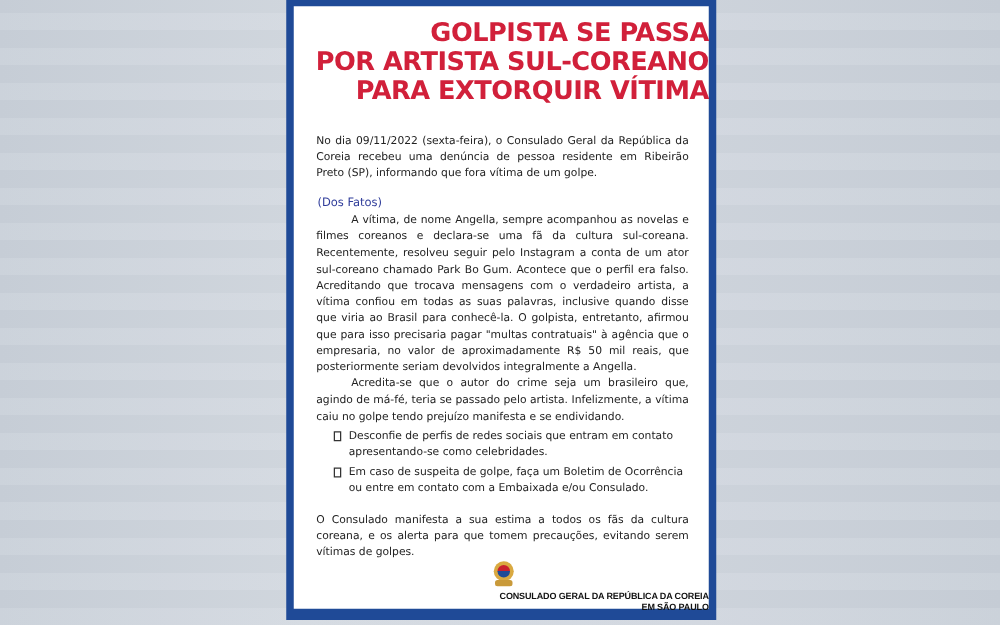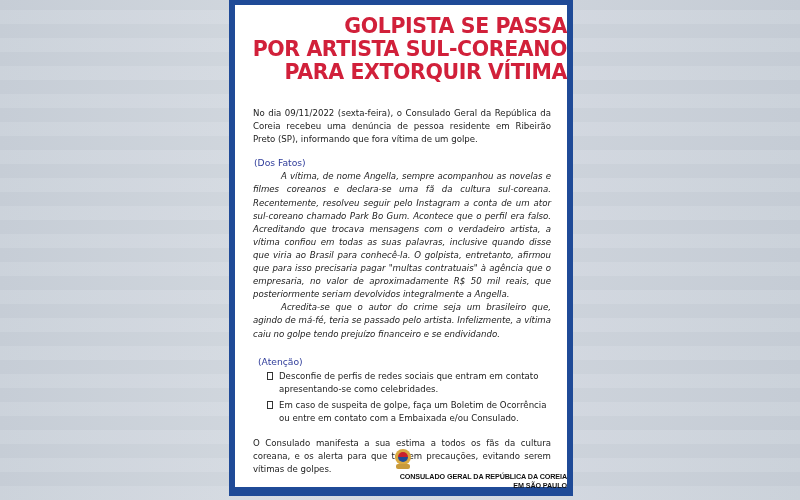--- a/index.html
+++ b/index.html
@@ -10,21 +10,21 @@
     background:repeating-linear-gradient(0deg,rgba(255,255,255,0.06) 0 14px,rgba(0,0,0,0.015) 14px 28px);}
   .frame{position:absolute;left:229px;top:-4px;width:344px;height:500px;
     background:#1f4a97;box-sizing:border-box;}
   .sheet{position:absolute;left:6px;top:9px;right:6px;bottom:9px;background:#fff;}
   .title{position:absolute;left:0;right:0;top:10px;text-align:right;
     color:#d1203a;font-family:"DejaVu Sans",sans-serif;font-weight:bold;
     font-size:20.5px;line-height:23px;letter-spacing:-0.4px;}
   .body{position:absolute;left:18px;right:16px;top:102px;
     font-family:"DejaVu Sans",sans-serif;font-size:8.6px;line-height:13.1px;color:#222;}
   .p{text-align:justify;margin:0;}
-  .indent{text-indent:28px;font-style:italic;}
+  .indent{text-indent:28px;}
   .sec{color:#2f3c9a;font-size:9.2px;margin:0 0 1px 0;}
   .sec1{margin-top:10px;margin-left:1px;}
   .sec2{margin-top:14px;margin-left:5px;}
   ul{list-style:none;margin:2px 0 0 0;padding:0 0 0 14px;}
   li{position:relative;padding-left:12px;margin-bottom:3px;}
   li .box{position:absolute;left:0;top:2px;width:6px;height:8px;border:1px solid #333;box-sizing:border-box;font-size:6px;line-height:6px;text-align:center;}
   .closing{margin-top:12px;text-align:justify;}
   .footer{position:absolute;left:4px;right:0;top:442px;text-align:right;}
   .emblem{width:20px;height:24px;margin:0 auto 2px auto;position:relative;}
   .emblem .outer{position:absolute;left:2px;top:2px;width:16px;height:16px;border-radius:50%;background:#d9a941;}
@@ -45,23 +45,22 @@
       <div>GOLPISTA SE PASSA</div>
       <div>POR ARTISTA SUL-COREANO</div>
       <div>PARA EXTORQUIR VÍTIMA</div>
     </div>
 
     <div class="body">
       <p class="p">No dia 09/11/2022 (sexta-feira), o Consulado Geral da República da Coreia recebeu uma denúncia de pessoa residente em Ribeirão Preto (SP), informando que fora vítima de um golpe.</p>
 
       <div class="sec sec1">(Dos Fatos)</div>
       <p class="p indent">A vítima, de nome Angella, sempre acompanhou as novelas e filmes coreanos e declara-se uma fã da cultura sul-coreana. Recentemente, resolveu seguir pelo Instagram a conta de um ator sul-coreano chamado Park Bo Gum. Acontece que o perfil era falso. Acreditando que trocava mensagens com o verdadeiro artista, a vítima confiou em todas as suas palavras, inclusive quando disse que viria ao Brasil para conhecê-la. O golpista, entretanto, afirmou que para isso precisaria pagar "multas contratuais" à agência que o empresaria, no valor de aproximadamente R$ 50 mil reais, que posteriormente seriam devolvidos integralmente a Angella.</p>
-      <p class="p indent">Acredita-se que o autor do crime seja um brasileiro que, agindo de má-fé, teria se passado pelo artista. Infelizmente, a vítima caiu no golpe tendo prejuízo financeiro e se endividando.</p>
+      <p class="p indent">Acredita-se que o autor do crime seja um brasileiro que, agindo de má-fé, teria se passado pelo artista. Infelizmente, a vítima caiu no golpe tendo prejuízo manifesta e se endividando.</p>
 
-      <div class="sec sec2">(Atenção)</div>
       <ul>
         <li>
           <span class="box"></span>
           <span>Desconfie de perfis de redes sociais que entram em contato apresentando-se como celebridades.</span>
         </li>
         <li>
           <span class="box"></span>
           <span>Em caso de suspeita de golpe, faça um Boletim de Ocorrência ou entre em contato com a Embaixada e/ou Consulado.</span>
         </li>
       </ul>

